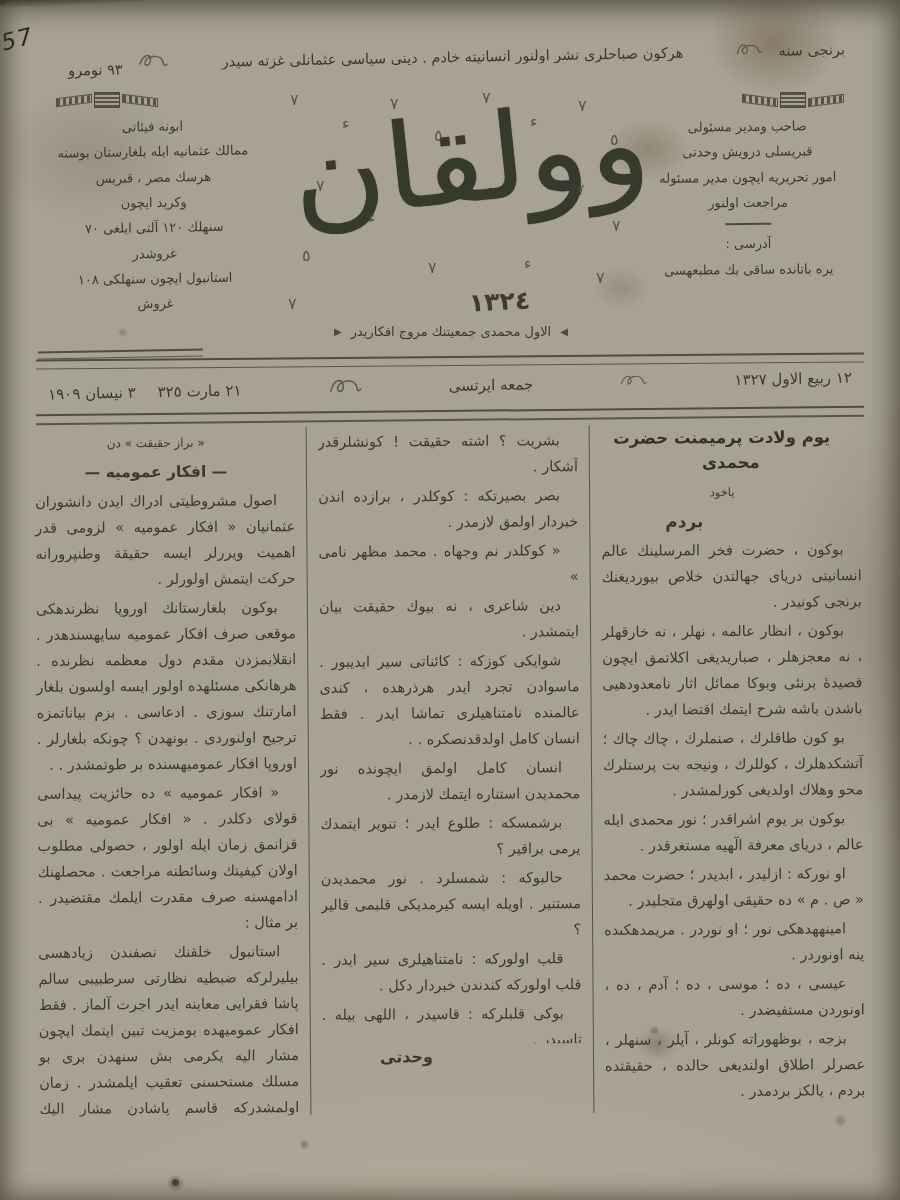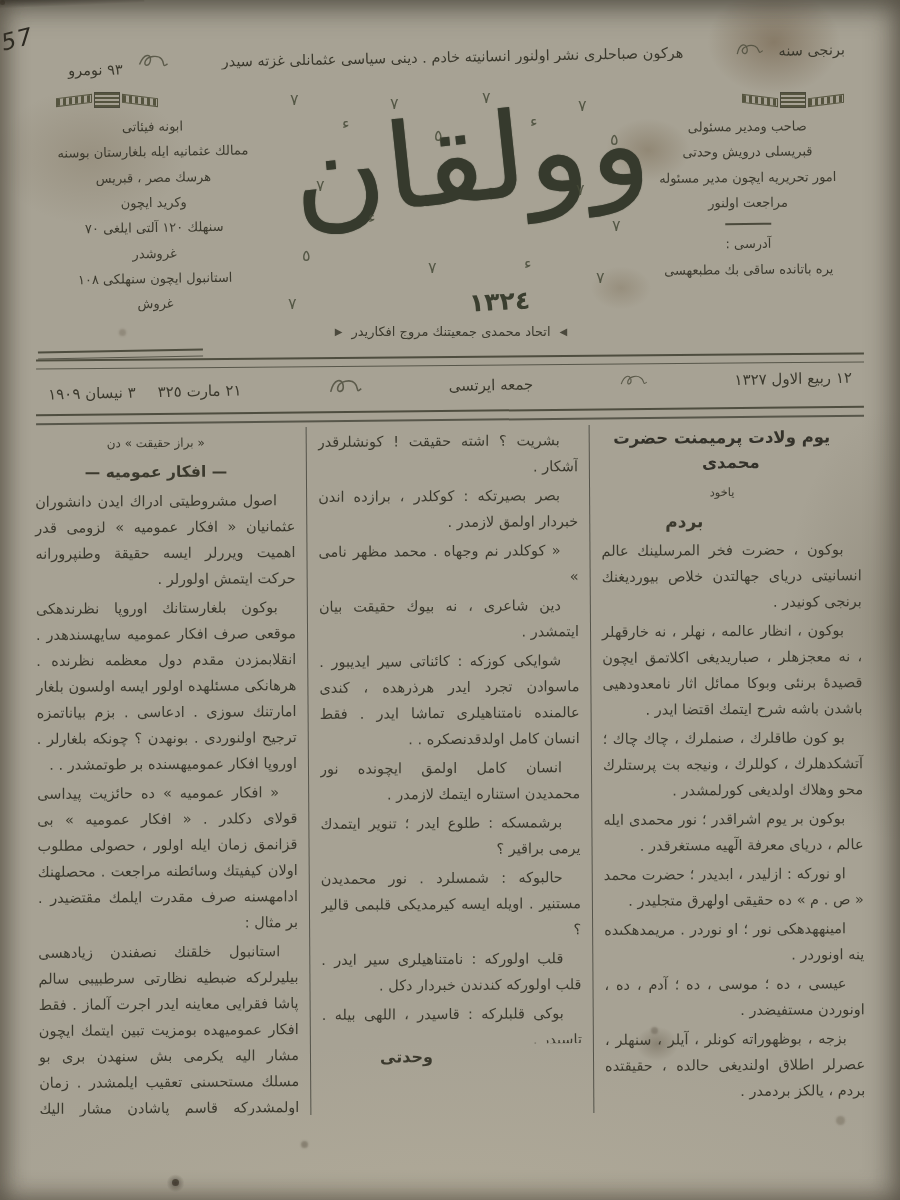--- a/index.html
+++ b/index.html
@@ -177,21 +177,21 @@
     <span class="mk" style="left:24px;top:162px">٥</span>
     <span class="mk" style="left:150px;top:174px">٧</span>
     <span class="mk" style="left:246px;top:170px">ء</span>
     <span class="mk" style="left:318px;top:184px">٧</span>
     <span class="mk" style="left:10px;top:210px">٧</span>
     <span class="year">١٣٢٤</span>
   </div>
 
   <div class="slogan">
     <span class="arrow">◀</span>
-    <span>اتحاد محمدى جمعيتنك مروج افكاريدر</span>
+    <span>الاول محمدى جمعيتنك مروج افكاريدر</span>
     <span class="arrow">▶</span>
   </div>
 
   <div class="rule-frag"></div>
   <div class="rule2 rule-top"></div>
   <div class="dateline">
     <span>١٢ ربيع الاول ١٣٢٧</span>
     <span class="squig"><svg width="30" height="20" viewBox="0 0 40 24">
           <path d="M3 17 C7 5 15 4 16 11 C17 18 10 19 12 13 C14 7 24 5 29 9 C35 13 31 20 37 15" fill="none" stroke="#4a4a3a" stroke-width="1.6"></path>
         </svg></span>

